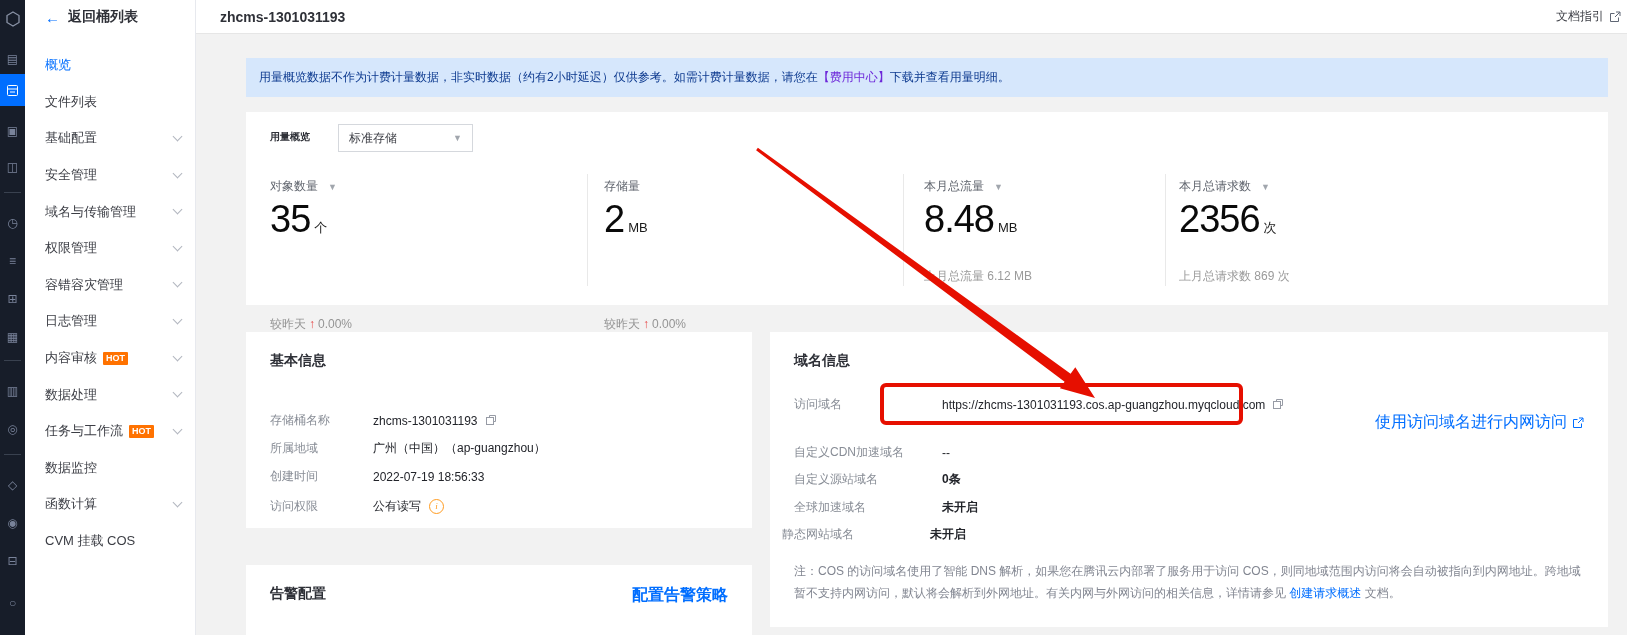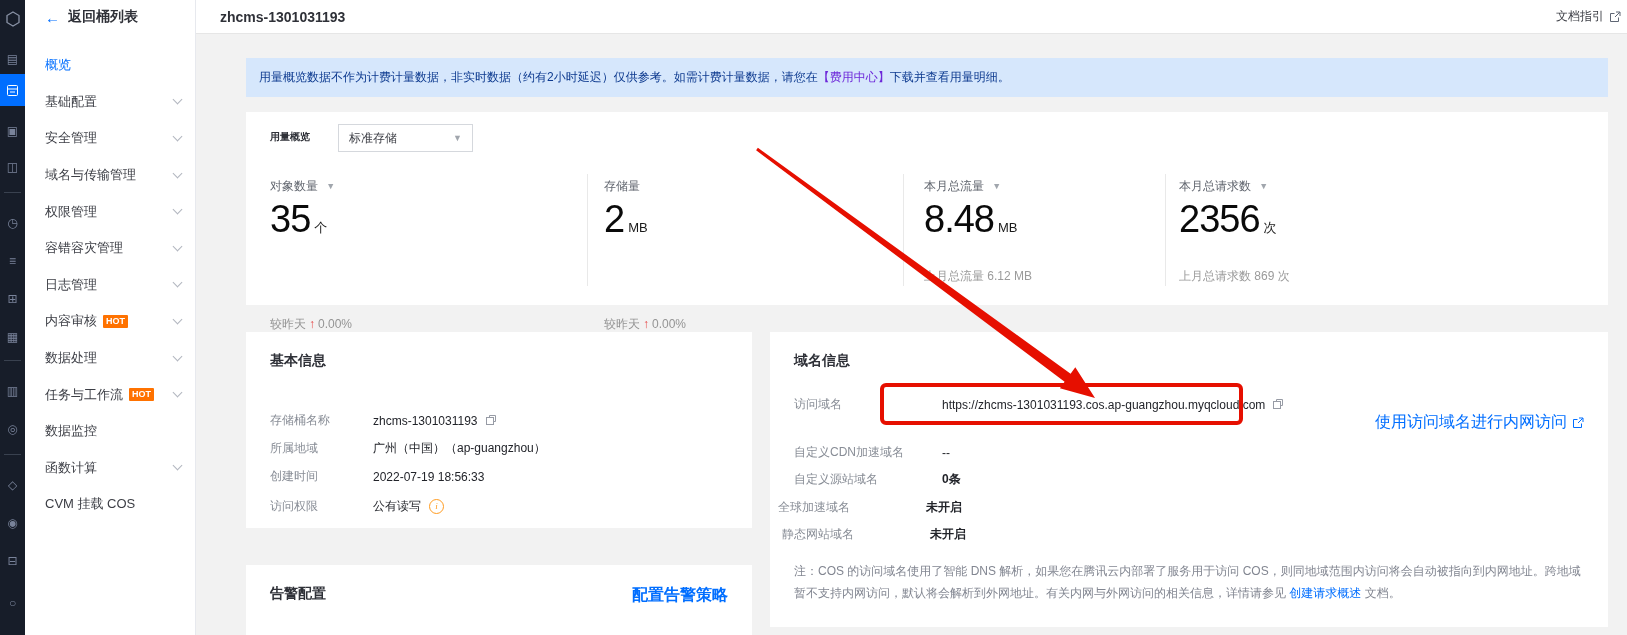--- a/index.html
+++ b/index.html
@@ -40,21 +40,21 @@
   .notice{position:absolute;left:246px;top:58px;width:1362px;height:39px;background:#d6e7fc;display:flex;align-items:center;
           font-size:12px;color:#0d3a8f;padding-left:13px;box-sizing:border-box;}
   .notice a{color:#6d28d9;text-decoration:none;cursor:pointer;}
 
   .usage{left:246px;top:112px;width:1362px;height:193px;}
   .usage .u-title{position:absolute;left:24px;top:18px;font-size:10px;font-weight:bold;color:#2f3138;}
   .select{position:absolute;left:92px;top:12px;width:135px;height:28px;border:1px solid #d5d8dd;background:#fff;box-sizing:border-box;
           display:flex;align-items:center;font-size:12px;color:#3c3e45;padding:0 10px;cursor:pointer;}
   .select .caret{margin-left:auto;font-size:9px;color:#a1a6ad;}
   .metric{position:absolute;top:62px;width:300px;}
-  .m-label{display:flex;align-items:center;font-size:12px;color:#60656e;position:absolute;top:4px;font-family:Liberation Mono, monospace;}
+  .m-label{display:flex;align-items:center;font-size:12px;color:#60656e;position:absolute;top:4px;}
   .m-label .caret{font-size:9px;color:#a1a6ad;margin-left:10px;cursor:pointer;}
   .m-value{position:absolute;top:24px;font-size:38px;color:#0a0a0a;letter-spacing:-1px;white-space:nowrap;}
   .m-value .unit{font-size:13px;letter-spacing:0;margin-left:4px;color:#1a1a1a;}
   .m-stat{position:absolute;font-size:12px;color:#949494;white-space:nowrap;}
   .m-stat .up{color:#e64949;font-weight:bold;margin:0 3px;}
   .m-sub{position:absolute;top:94px;font-size:12px;color:#9b9b9b;white-space:nowrap;}
   .vdiv{position:absolute;top:62px;width:1px;height:112px;background:#e9e9e9;}
 
   .info-row{position:absolute;display:flex;align-items:center;font-size:12px;}
   .info-row .rlabel{color:#888d96;width:0;white-space:nowrap;}
@@ -118,20 +118,23 @@
   </div>
 
   <aside class="sidebar">
     <div class="sb-back">
       <span class="arrow">←</span>
       <span class="bktxt">返回桶列表</span>
     </div>
     <nav class="nav">
       <div class="nav-item active">
           <span class="lbl">概览</span>
+        </div>
+      <div class="nav-item">
+          <span class="lbl">文件列表</span>
         </div>
       <div class="nav-item">
           <span class="lbl">基础配置</span>
           <span class="spacer"></span>
           <span class="chev"></span>
         </div>
       <div class="nav-item">
           <span class="lbl">安全管理</span>
           <span class="spacer"></span>
           <span class="chev"></span>
@@ -303,21 +306,21 @@
       </span>
     </div>
     <div class="info-row" style="left:24px;top:112px">
       <span class="rlabel" style="width:148px">自定义CDN加速域名</span>
       <span class="rvalue">--</span>
     </div>
     <div class="info-row" style="left:24px;top:139px">
       <span class="rlabel" style="width:148px">自定义源站域名</span>
       <span class="rvalue strong">0条</span>
     </div>
-    <div class="info-row" style="left:8px;top:167px">
+    <div class="info-row" style="left:24px;top:167px">
       <span class="rlabel" style="width:148px">全球加速域名</span>
       <span class="rvalue strong">未开启</span>
     </div>
     <div class="info-row" style="left:12px;top:194px">
       <span class="rlabel" style="width:148px">静态网站域名</span>
       <span class="rvalue strong">未开启</span>
     </div>
     <div class="note">
       <span>注：COS 的访问域名使用了智能 DNS 解析，如果您在腾讯云内部署了服务用于访问 COS，则同地域范围内访问将会自动被指向到内网地址。跨地域暂不支持内网访问，默认将会解析到外网地址。有关内网与外网访问的相关信息，详情请参见 </span><a>创建请求概述</a><span> 文档。</span>
     </div>

